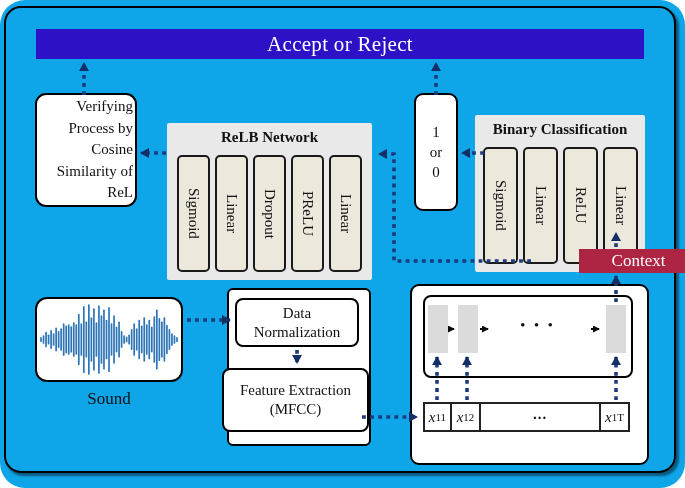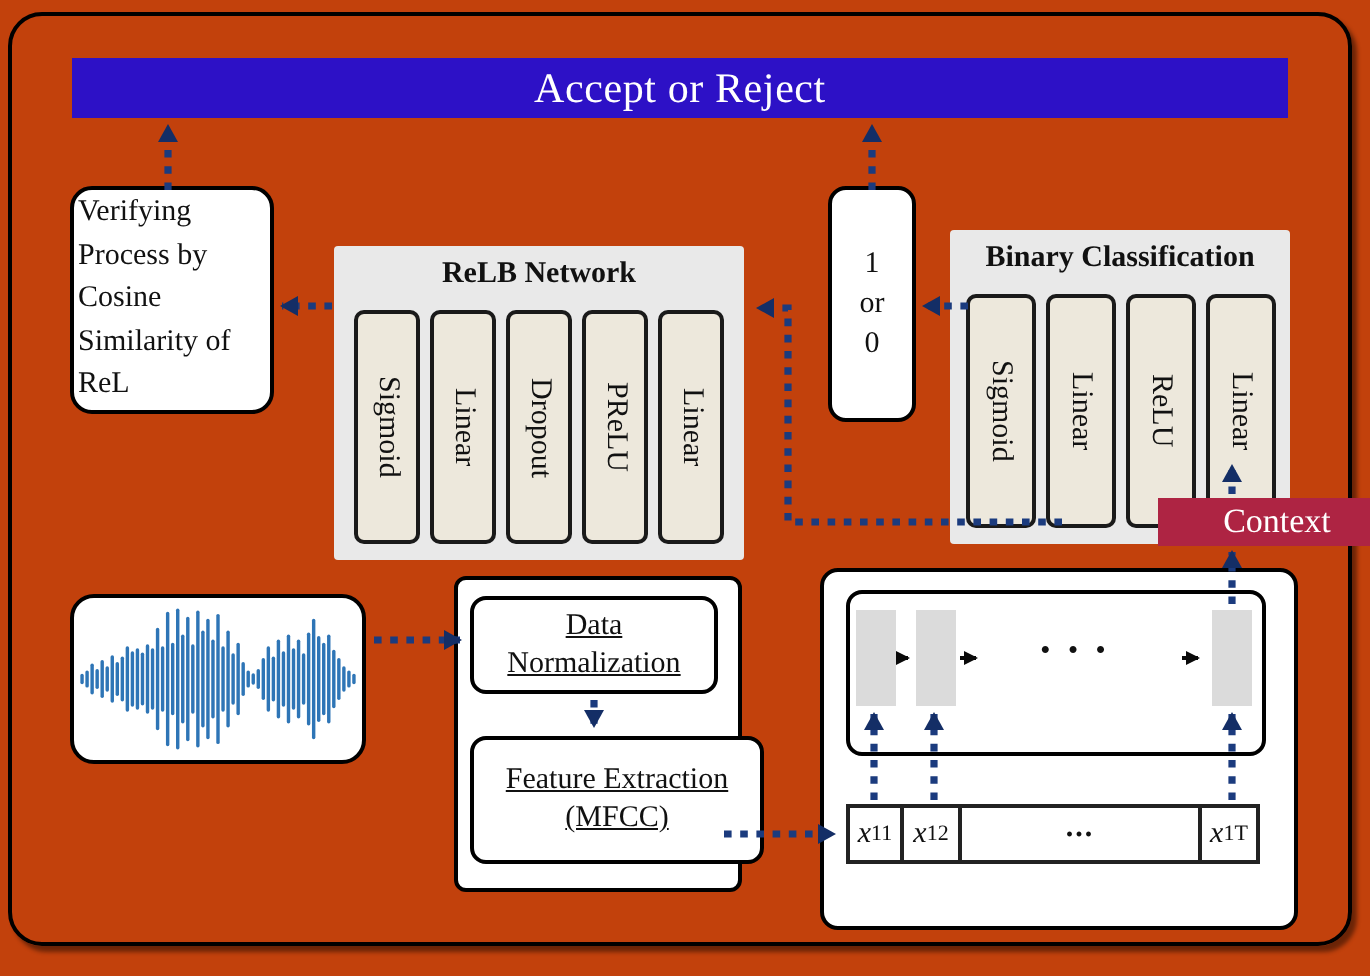--- a/index.html
+++ b/index.html
@@ -1,30 +1,30 @@
 <!DOCTYPE html>
 <html><head>
 <meta charset="utf-8">
 <style>
   html,body{margin:0;padding:0;background:#ffffff;}
   body{font-family:"Liberation Serif", serif; color:#111;}
-  #canvas{position:relative;width:685px;height:488px;background:#c2410c;overflow:hidden;}
+  #canvas{position:relative;width:685px;height:488px;background:#0ea5e9;overflow:hidden;border-radius:25px;}
   .abs{position:absolute;}
 
   
   .frame{left:4px;top:6px;width:668px;height:463px;border:2.5px solid #000;border-radius:17px;
          box-shadow:2.5px 3px 2px rgba(0,0,0,0.45);background:transparent;}
 
   
   .banner{left:36px;top:29px;width:608px;height:30px;background:#2D11C6;color:#fff;
           display:flex;align-items:center;justify-content:center;font-size:21px;letter-spacing:0.3px;}
 
   
   .verify{left:35px;top:93px;width:102px;height:114px;border:2.5px solid #000;border-radius:11px;
-          background:#fff;display:flex;align-items:center;justify-content:center;text-align:left;
+          background:#fff;display:flex;align-items:center;justify-content:center;text-align:right;
           font-size:15px;line-height:21.5px;padding:2px;box-sizing:border-box;}
 
   
   .panel{background:#E9E9E9;border-radius:2px;margin-top:47px;}
   .panel-relb{left:167px;top:76px;width:205px;height:157px;}
   .panel-bc{left:475px;top:68px;width:170px;height:157px;}
   .panel-title{position:absolute;top:6px;left:0;width:100%;text-align:center;font-weight:bold;font-size:15px;}
   .layer-row{position:absolute;top:32px;left:0;width:100%;display:flex;justify-content:center;gap:5px;}
   .layer{writing-mode:vertical-rl;display:flex;align-items:center;justify-content:center;
          background:#EDE8DC;border:2px solid #1a1a1a;border-radius:5px;height:117px;
@@ -43,23 +43,23 @@
 
   
   .soundbox{left:35px;top:297px;width:148px;height:85px;border:2.5px solid #000;border-radius:12px;
             background:#fff;box-sizing:border-box;overflow:hidden;}
   .wave{width:100%;height:100%;stroke:#2E75B6;stroke-width:1.7;stroke-linecap:round;}
   .sound-label{left:35px;top:389px;width:148px;text-align:center;font-size:17px;}
 
   
   .prep{left:227px;top:288px;width:140px;height:154px;border:2px solid #000;border-radius:6px;background:#fff;}
   .pbox{border:2.2px solid #000;border-radius:8px;background:#fff;display:flex;align-items:center;
-        justify-content:center;text-align:center;font-size:15px;line-height:19px;box-sizing:border-box;padding:2px 6px;text-decoration:underline;}
+        justify-content:center;text-align:center;font-size:15px;line-height:19px;box-sizing:border-box;padding:2px 6px;}
   .pbox1{left:235px;top:298px;width:124px;height:49px;}
-  .pbox2{left:235px;top:368px;width:147px;height:64px;}
+  .pbox2{left:222px;top:368px;width:147px;height:64px;}
 
   
   .lstm-outer{left:410px;top:284px;width:235px;height:177px;border:2px solid #000;border-radius:9px;background:#fff;}
   .lstm-inner{left:423px;top:295px;width:210px;height:83px;border:2.5px solid #000;border-radius:8px;
               background:#fff;box-sizing:border-box;}
   .lstm-cell{width:20px;height:48px;background:#DBDBDB;top:305px;}
   .cells-dots{left:513px;top:317px;width:50px;text-align:center;font-size:13px;font-weight:bold;letter-spacing:3px;}
   .inrow{left:423px;top:402px;display:flex;}
   .incell{border:2px solid #222;background:#fff;height:30px;box-sizing:border-box;display:flex;
           align-items:center;justify-content:center;font-size:15px;margin-left:-2px;}
@@ -165,20 +165,21 @@
         <line x1="121.5" x2="121.5" y1="19.6" y2="60.4"></line>
         <line x1="124" x2="124" y1="23.0" y2="57.0"></line>
         <line x1="126.5" x2="126.5" y1="18.9" y2="61.1"></line>
         <line x1="129" x2="129" y1="26.4" y2="53.6"></line>
         <line x1="131.5" x2="131.5" y1="30.5" y2="49.5"></line>
         <line x1="134" x2="134" y1="34.6" y2="45.4"></line>
         <line x1="136.5" x2="136.5" y1="36.6" y2="43.4"></line>
         <line x1="139" x2="139" y1="38.3" y2="41.7"></line>
       </svg>
   </div>
+  <div class="abs sound-label">Sound</div>
 
   <div class="abs prep"></div>
   <div class="abs pbox pbox1">Data Normalization</div>
   <div class="abs pbox pbox2">Feature Extraction (MFCC)</div>
 
   <div class="abs lstm-outer"></div>
   <div class="abs lstm-inner"></div>
   <div class="abs lstm-cell" style="left:428px;"></div>
   <div class="abs lstm-cell" style="left:458px;"></div>
   <div class="abs lstm-cell" style="left:606px;"></div>

